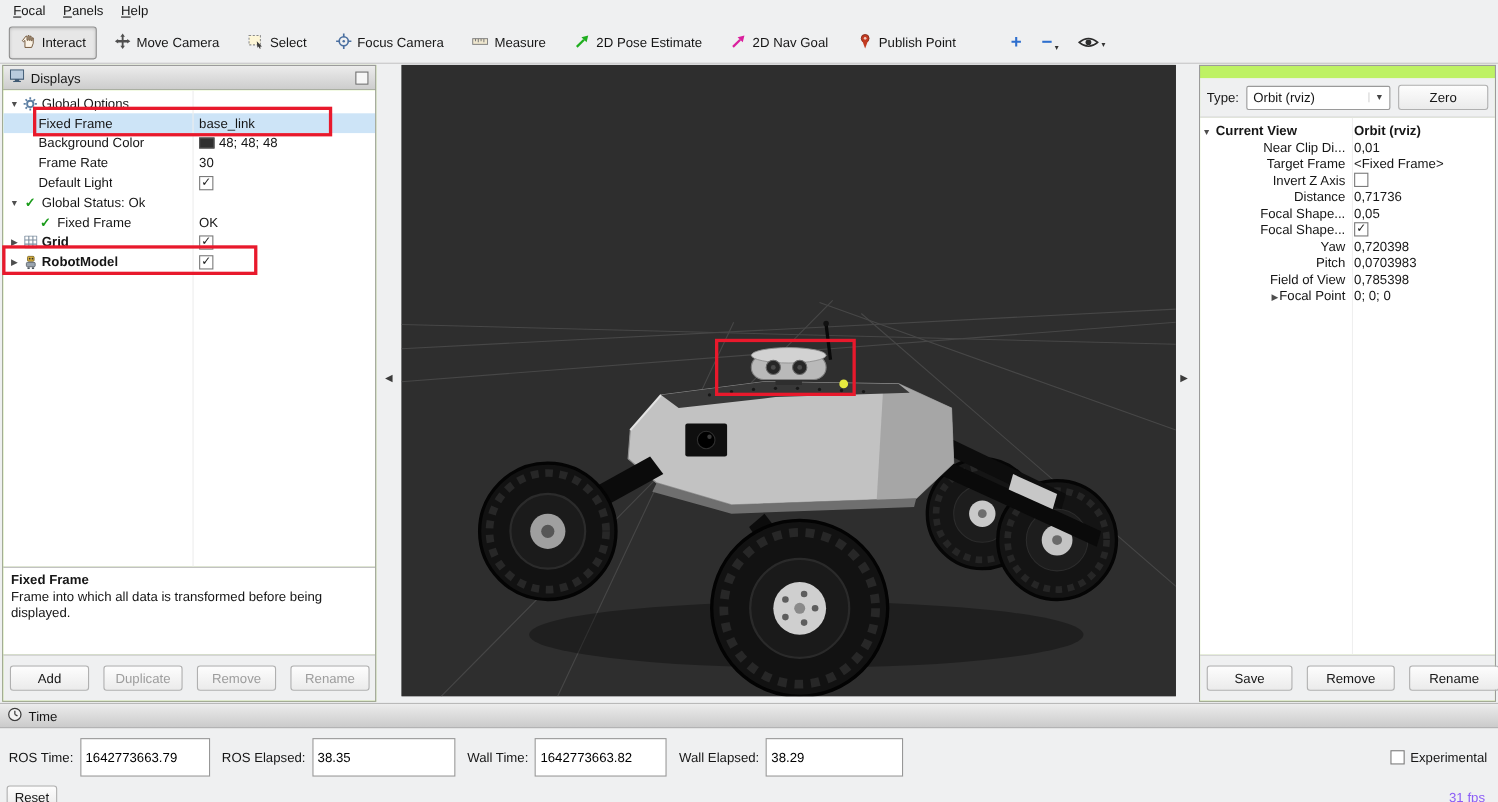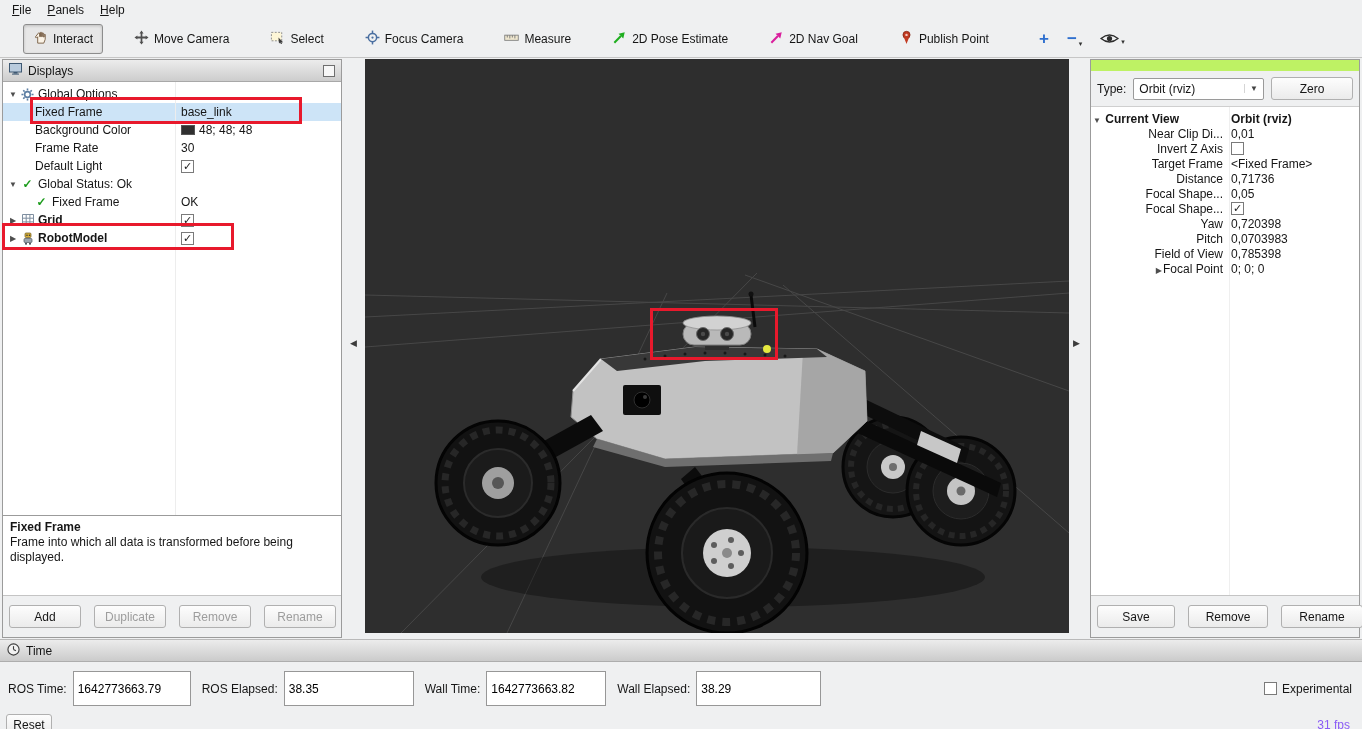--- a/index.html
+++ b/index.html
@@ -8,21 +8,21 @@
   .app { position:relative; width:1362px; height:729px; background:#eff0f1; }
 
   
   .menubar { height:20px; display:flex; align-items:center; padding-left:4px; }
   .menu-item { display:inline-block; padding:1px 8px; cursor:default; }
   .menu-item::first-letter { text-decoration:underline; }
 
   
   .toolbar { height:38px; display:flex; align-items:center; padding:0 8px; gap:6px; border-bottom:1px solid #c6c6c6; }
   .tool { display:flex; align-items:center; gap:5px; padding:5px 9px; border:1px solid transparent;
-          border-radius:3px; background:transparent; font:12px "Liberation Sans", sans-serif; color:#161616;margin-left:15px; }
+          border-radius:3px; background:transparent; font:12px "Liberation Sans", sans-serif; color:#161616; }
   .tool.pressed { background:#e7e7e7; border:1px solid #8d8d8d; box-shadow:inset 0 1px 3px rgba(0,0,0,.18); }
   .tool svg { flex:none; }
   .toolbar-right { margin-left:34px; display:flex; align-items:center; gap:18px; }
   .tb-ico { display:inline-flex; align-items:flex-end; font-weight:bold; font-size:17px; color:#2e6fce; cursor:default; line-height:1; }
   .mini-arrow { font-size:7px; color:#333; margin-left:2px; font-weight:normal; }
 
   
   .panel { position:absolute; border:1px solid #9b9b9b; background:#bef264; display:flex; flex-direction:column; }
   .panel-header { height:22px; flex:none; background:linear-gradient(#ececec,#cdcdcd); border-bottom:1px solid #a8a8a8;
                   display:flex; align-items:center; gap:6px; padding:0 6px; }
@@ -86,21 +86,21 @@
 
   
   .annotation { position:absolute; border:3px solid #e8192c; z-index:100; pointer-events:none; }
 </style>
 </head>
 <body>
 
 <div class="app">
 
   <div class="menubar">
-    <span class="menu-item">File</span>
+    <span class="menu-item">Focal</span>
     <span class="menu-item">Panels</span>
     <span class="menu-item">Help</span>
   </div>
 
   <div class="toolbar">
     <button class="tool pressed">
       <span><svg width="15" height="15" viewBox="0 0 16 16">
             <path d="M5 14 L5 7.2 L3.6 8.6 L2.5 7.5 L6 3 L7 3.2 L7 7 L8 7 L8 2.5 L9 2.5 L9 7 L10 7 L10 3 L11 3.2 L11 7.4 L12 7.4 L12 4.6 L13.1 4.8 L13 10 L11.5 14 Z" fill="#fbf3e6" stroke="#6d5236" stroke-width="0.9"></path>
           </svg></span>
       <span>Interact</span>
@@ -423,30 +423,30 @@
     <div class="vtree">
       <div class="vrow vhead">
         <span class="vlabel b"><span class="arrow">▼</span> <span>Current View</span></span>
         <span class="vvalue b">Orbit (rviz)</span>
       </div>
       <div class="vrow">
         <span class="vlabel">Near Clip Di...</span>
         <span class="vvalue">0,01</span>
       </div>
       <div class="vrow">
+        <span class="vlabel">Target Frame</span>
+        <span class="vvalue">&lt;Fixed Frame&gt;</span>
+      </div>
+      <div class="vrow">
         <span class="vlabel">Invert Z Axis</span>
         <span class="vvalue">
             <span class="checkbox">
               <span></span>
             </span>
           </span>
-      </div>
-      <div class="vrow">
-        <span class="vlabel">Target Frame</span>
-        <span class="vvalue">&lt;Fixed Frame&gt;</span>
       </div>
       <div class="vrow">
         <span class="vlabel">Distance</span>
         <span class="vvalue">0,71736</span>
       </div>
       <div class="vrow">
         <span class="vlabel">Focal Shape...</span>
         <span class="vvalue">0,05</span>
       </div>
       <div class="vrow">

